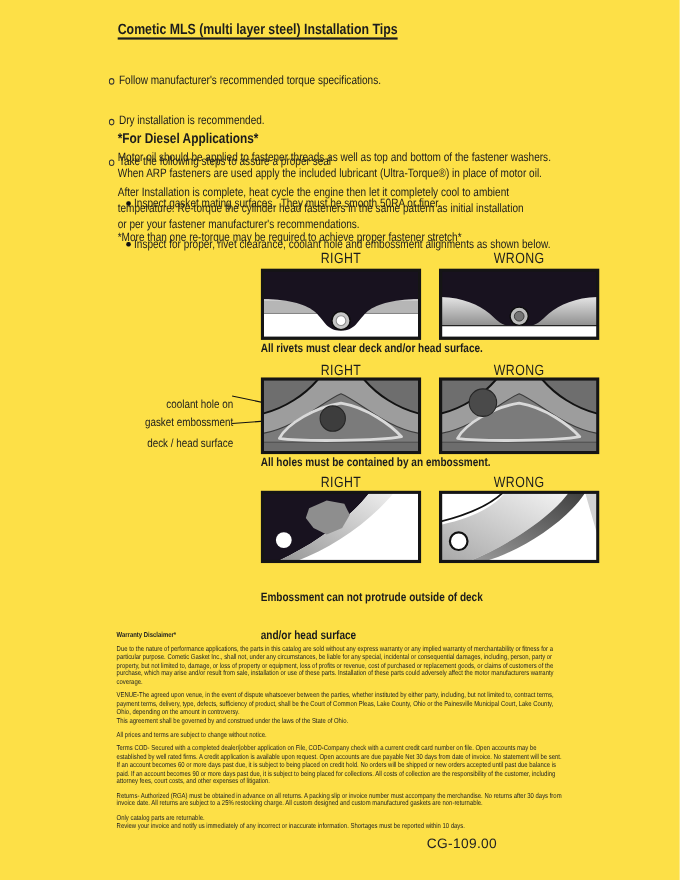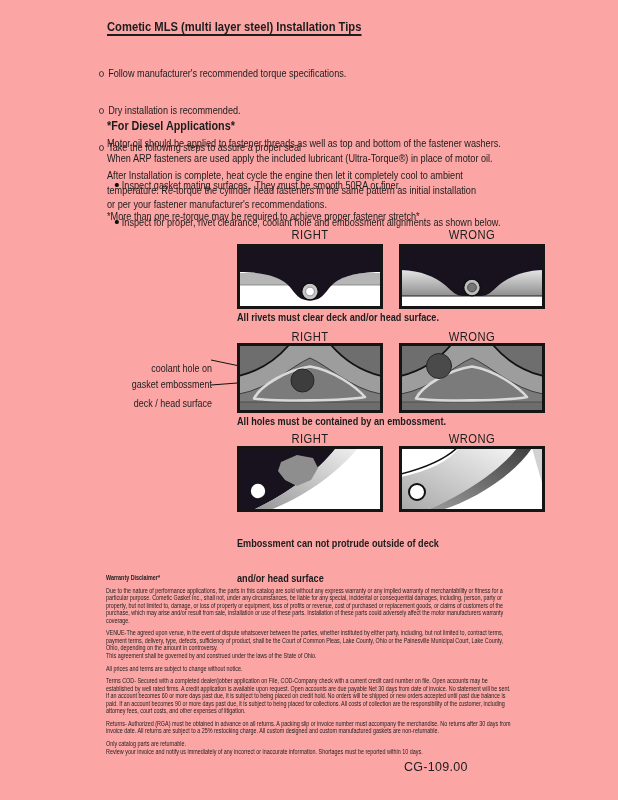--- a/index.html
+++ b/index.html
@@ -1,17 +1,17 @@
 <!DOCTYPE html>
 <html><head>
 <meta charset="utf-8">
 <style>
   html,body { margin:0; padding:0; background:#ffffff; }
   .page {
-    position:relative; width:618px; height:800px; background:#fca5a5;
+    position:relative; width:618px; height:800px; background:#fde047;
     font-family:"Liberation Sans", sans-serif; color:#1c1c1c; overflow:hidden;
   }
   .cx { transform:scaleX(0.83); transform-origin:0 0; }
   .cxc { transform:scaleX(0.83); transform-origin:50% 0; }
   .cxr { transform:scaleX(0.83); transform-origin:100% 0; }
 
   .title {
     position:absolute; left:107px; top:19px; font-size:13.5px; font-weight:bold;
     white-space:pre; text-decoration:underline; text-decoration-thickness:1.5px;
     text-underline-offset:3px;
@@ -31,21 +31,21 @@
   .fig-caption { position:absolute; left:237px; font-size:11px; font-weight:bold; line-height:11.5px; white-space:pre; }
 
   .callout { position:absolute; left:95px; width:117px; text-align:right; font-size:10.8px; line-height:11.5px; white-space:pre; }
   .connector { position:absolute; left:205px; top:351px; }
 
   .disclaimer { position:absolute; left:106px; top:574px; width:492px; font-size:6.5px; line-height:7.4px; color:#222; }
   .disclaimer p { margin:0 0 5.5px 0; }
   .disclaimer p.tight { margin-bottom:0; }
   .disclaimer .dh { font-weight:bold; margin-bottom:5.5px; }
 
-  .page-code { position:absolute; left:404px; top:760px; font-size:12.5px; letter-spacing:0.3px; color:#222; white-space:pre; }
+  .page-code { position:absolute; left:388px; top:760px; font-size:12.5px; letter-spacing:0.3px; color:#222; white-space:pre; }
 </style>
 </head>
 <body>
 
 <div class="page">
 
   <div class="title cx">Cometic MLS (multi layer steel) Installation Tips</div>
 
   <div class="bullets cx">
     <div class="b-line">

